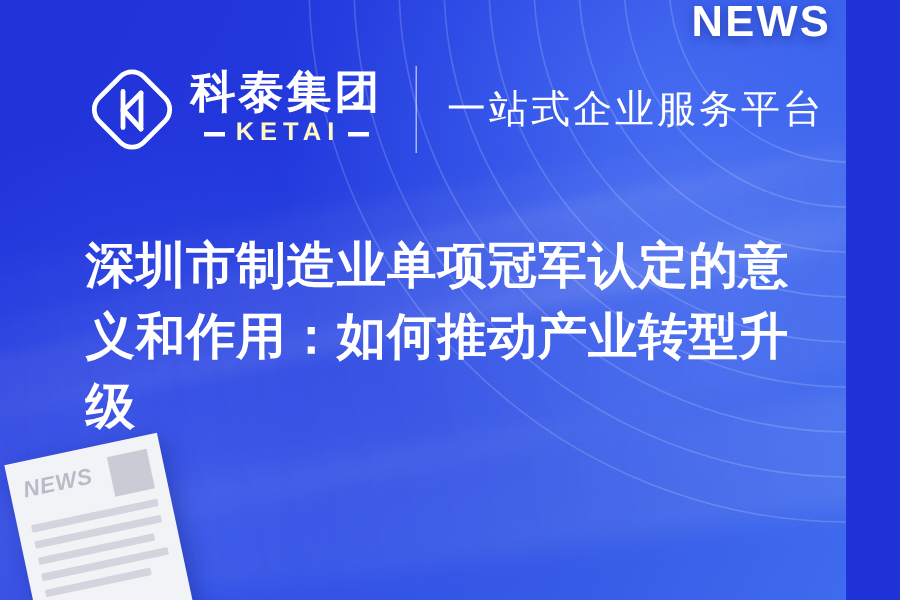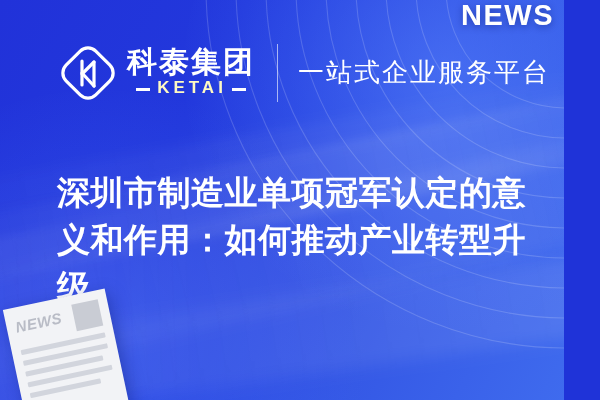--- a/index.html
+++ b/index.html
@@ -218,21 +218,21 @@
     letter-spacing: 1px;
     line-height: 1.3;
     margin-top: 3px;
     white-space: nowrap;
   }
 
   
   .title {
     position: absolute;
     left: 57px;
-    top: 170px;
+    top: 154px;
     width: 500px;
     font-size: 33px;
     font-weight: bold;
     color: #ffffff;
     line-height: 1.42;
     letter-spacing: 0.5px;
   }
 
   
   .newspaper {

